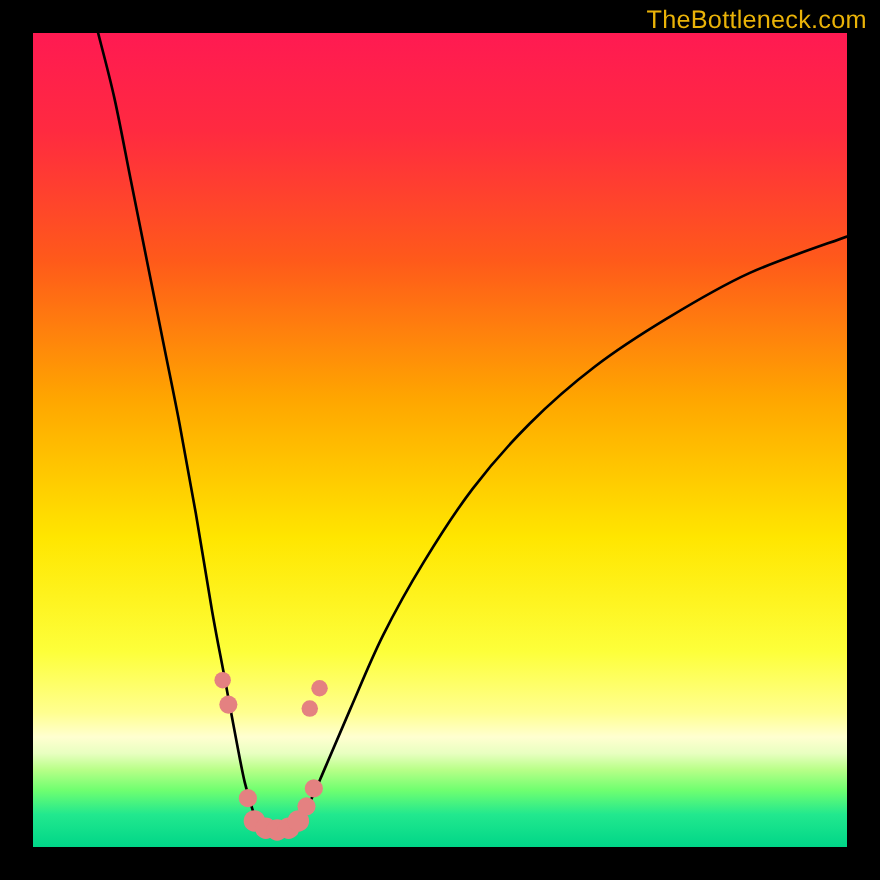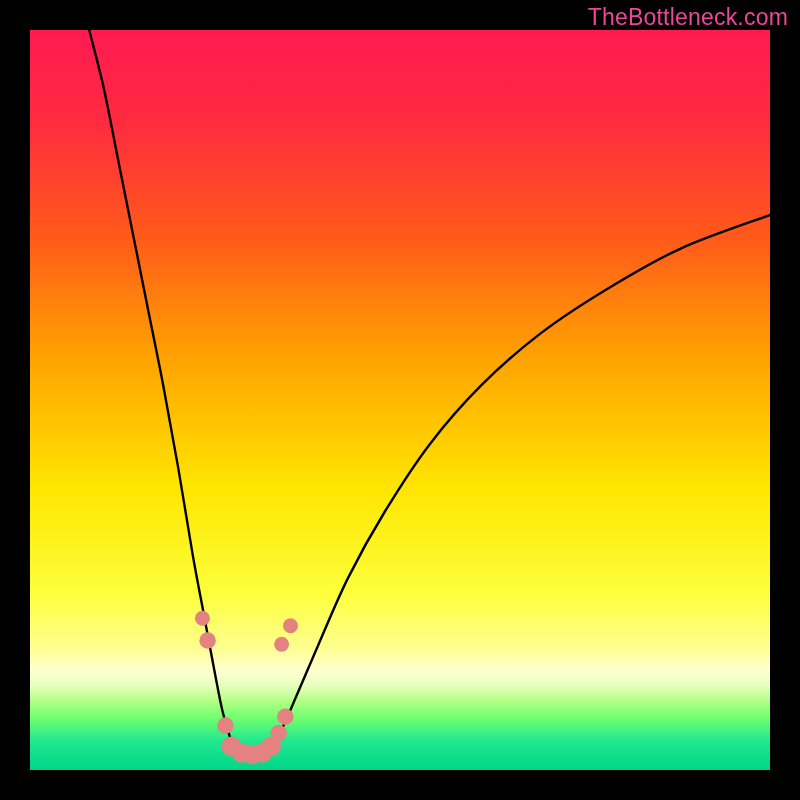--- a/index.html
+++ b/index.html
@@ -29,21 +29,21 @@
     inset: 0;
   }
   .overlay-svg {
     position: absolute;
     inset: 0;
   }
   .watermark {
     position: absolute;
     top: 4px;
     right: 12px;
-    color: #ec4899;
+    color: #eab308;
     font-size: 23px;
     font-weight: 400;
     letter-spacing: 0.2px;
     user-select: none;
   }
 </style>
 </head>
 <body>
 
 <div class="frame">

